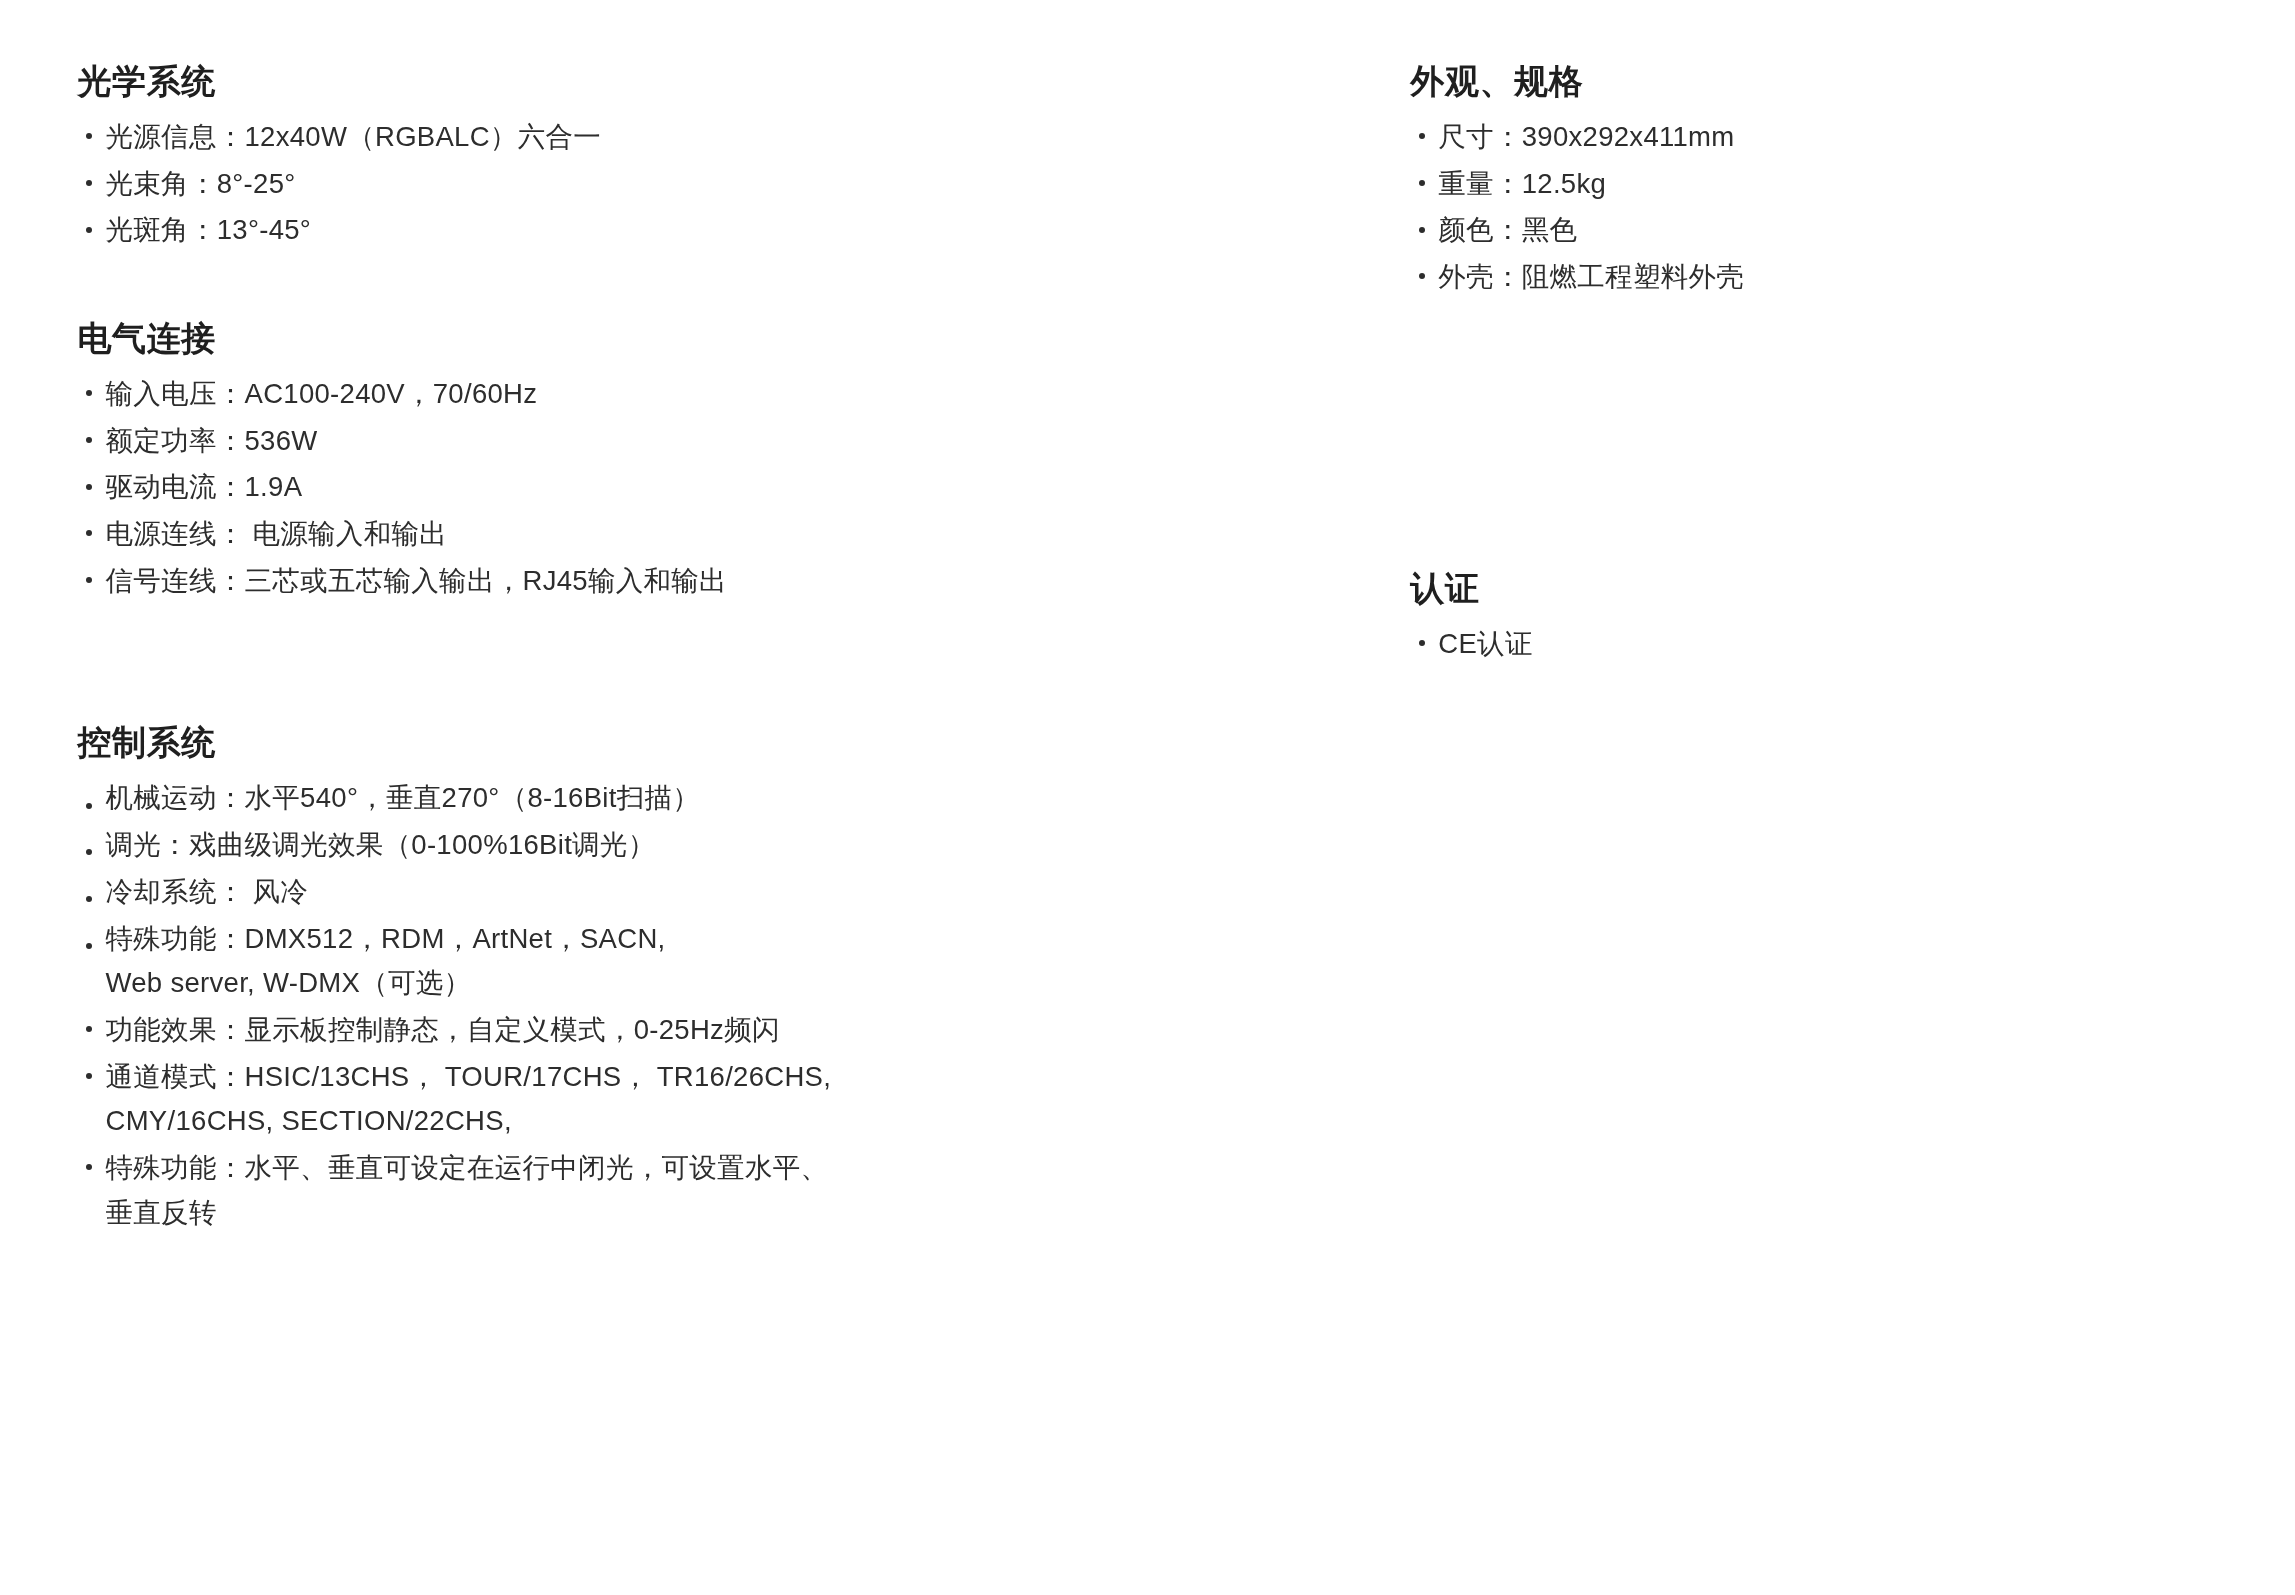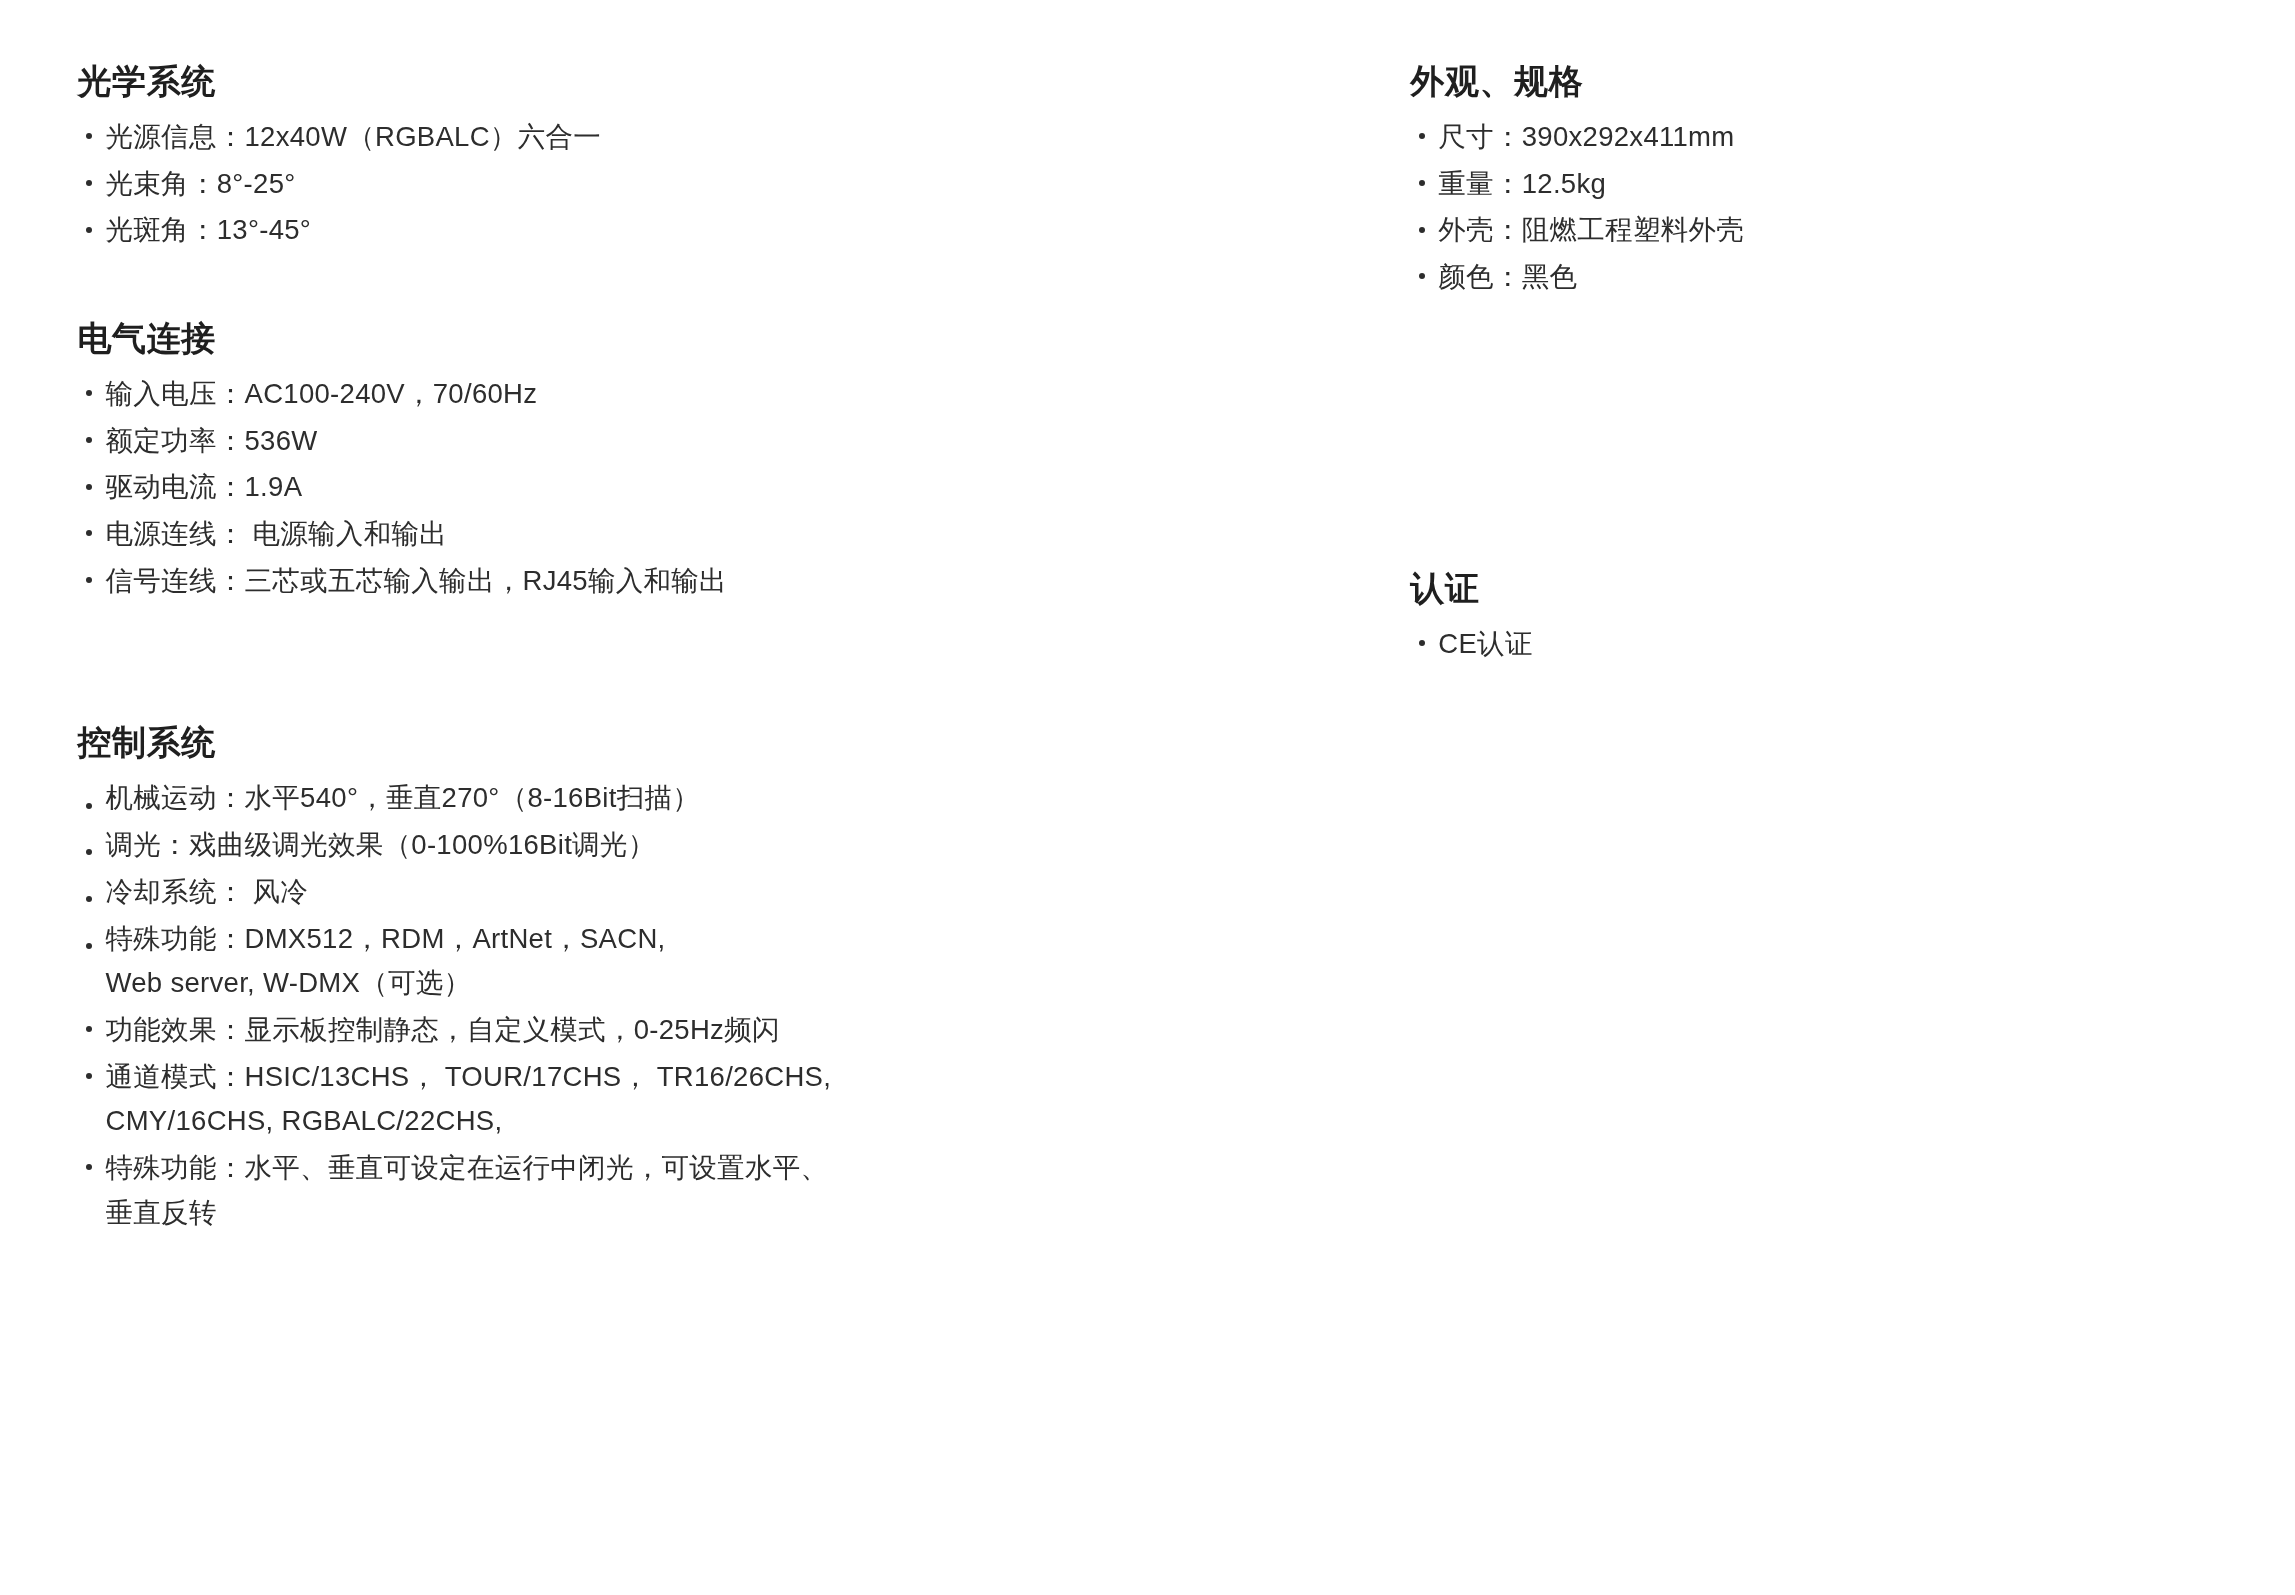--- a/index.html
+++ b/index.html
@@ -114,37 +114,37 @@
     <section class="section">
       <h2 class="sec-title">控制系统</h2>
       <ul class="sec-list">
         <li class="bullet-low"><span class="bullet"></span><span class="txt">机械运动：水平540°，垂直270°（8-16Bit扫描）</span></li>
         <li class="bullet-low"><span class="bullet"></span><span class="txt">调光：戏曲级调光效果（0-100%16Bit调光）</span></li>
         <li class="bullet-low"><span class="bullet"></span><span class="txt">冷却系统： 风冷</span></li>
         <li class="bullet-low"><span class="bullet"></span><span class="txt">特殊功能：DMX512，RDM，ArtNet，SACN,
 Web server, W-DMX（可选）</span></li>
         <li><span class="bullet"></span><span class="txt">功能效果：显示板控制静态，自定义模式，0-25Hz频闪</span></li>
         <li><span class="bullet"></span><span class="txt">通道模式：HSIC/13CHS， TOUR/17CHS， TR16/26CHS,
-CMY/16CHS, RGBALC/22CHS,</span></li>
+CMY/16CHS, SECTION/22CHS,</span></li>
         <li><span class="bullet"></span><span class="txt">特殊功能：水平、垂直可设定在运行中闭光，可设置水平、
 垂直反转</span></li>
       </ul>
     </section>
 
   </div>
 
   <div class="col col-right">
 
     <section class="section">
       <h2 class="sec-title">外观、规格</h2>
       <ul class="sec-list">
         <li><span class="bullet"></span><span class="txt">尺寸：390x292x411mm</span></li>
         <li><span class="bullet"></span><span class="txt">重量：12.5kg</span></li>
+        <li><span class="bullet"></span><span class="txt">颜色：黑色</span></li>
         <li><span class="bullet"></span><span class="txt">外壳：阻燃工程塑料外壳</span></li>
-        <li><span class="bullet"></span><span class="txt">颜色：黑色</span></li>
       </ul>
     </section>
 
     <div class="gap-xl"></div>
 
 
     <div class="gap-lg"></div>
 
     <section class="section">
       <h2 class="sec-title">认证</h2>

